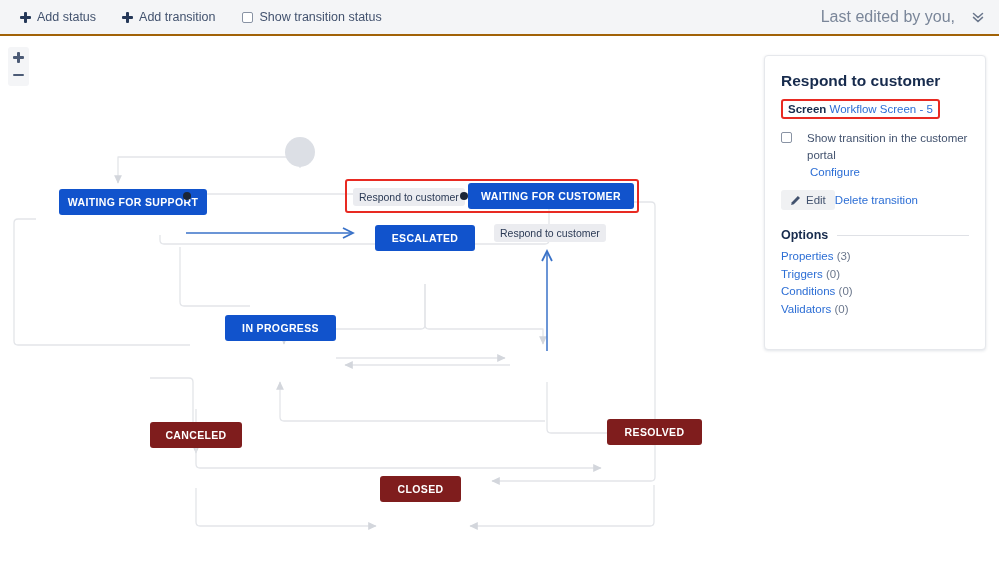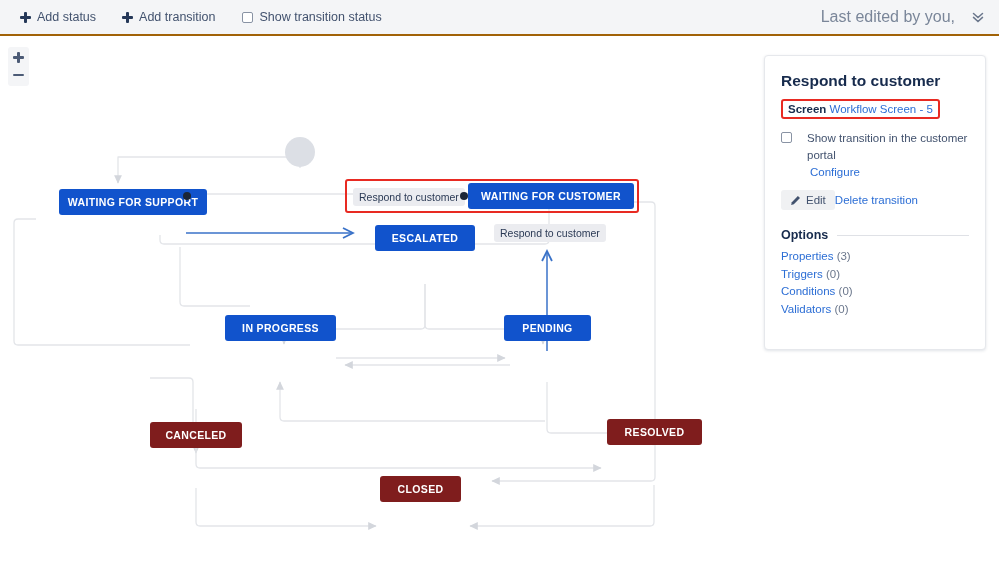--- a/index.html
+++ b/index.html
@@ -217,21 +217,20 @@
         <path d="M547,314 L547,215" marker-end="url(#ahb)"></path>
       </g>
     </svg>
 
     <div class="startnode" style="left:285px; top:100px;"></div>
 
     <div class="node blue" style="left:39px;  top:152px; width:148px;margin-left:20px;">WAITING FOR SUPPORT</div>
     <div class="node blue" style="left:468px; top:146px; width:166px;">WAITING FOR CUSTOMER</div>
     <div class="node blue" style="left:375px; top:188px; width:100px;">ESCALATED</div>
     <div class="node blue" style="left:225px; top:278px; width:111px;">IN PROGRESS</div>
-    <div class="node blue" style="left:504px; top:278px; width:87px;">PENDING</div>
     <div class="node green" style="left:150px; top:385px; width:92px;">CANCELED</div>
     <div class="node green" style="left:607px; top:382px; width:95px;">RESOLVED</div>
     <div class="node green" style="left:380px; top:439px; width:81px;">CLOSED</div>
 
     <div class="tlabel" style="left:353px; top:151px;">Respond to customer</div>
     <div class="tlabel" style="left:494px; top:187px;">Respond to customer</div>
 
     <div class="dot" style="left:183px; top:155px;"></div>
     <div class="dot" style="left:460px; top:155px;"></div>
 

